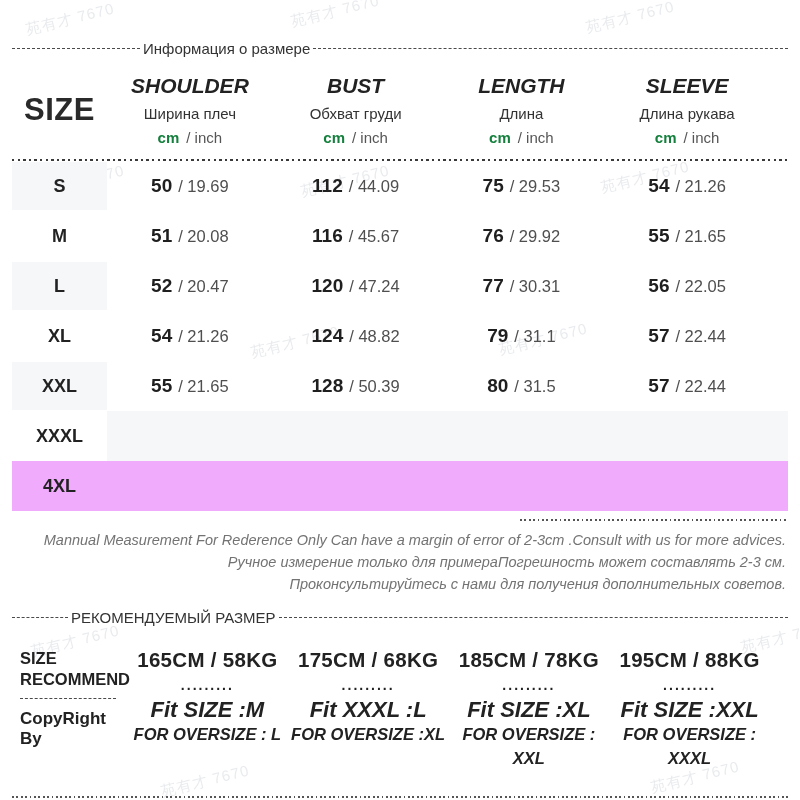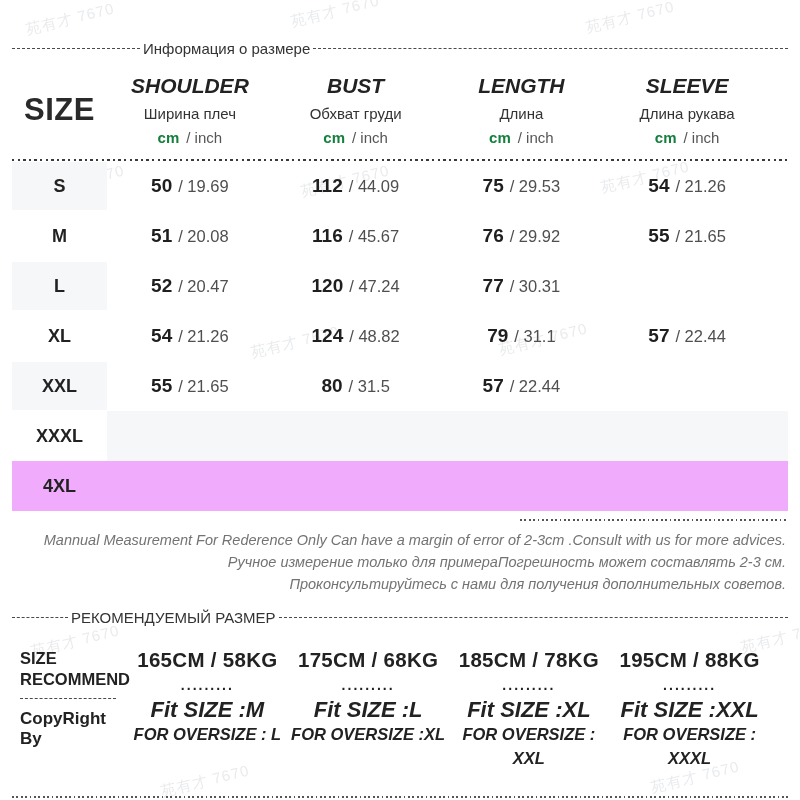--- a/index.html
+++ b/index.html
@@ -164,33 +164,35 @@
         <div class="val-cell"><span class="cm">116</span><span class="inch">/ 45.67</span></div>
         <div class="val-cell"><span class="cm">76</span><span class="inch">/ 29.92</span></div>
         <div class="val-cell"><span class="cm">55</span><span class="inch">/ 21.65</span></div>
       </div>
 
       <div class="t-row row-shade-label">
         <div class="label-cell">L</div>
         <div class="val-cell"><span class="cm">52</span><span class="inch">/ 20.47</span></div>
         <div class="val-cell"><span class="cm">120</span><span class="inch">/ 47.24</span></div>
         <div class="val-cell"><span class="cm">77</span><span class="inch">/ 30.31</span></div>
+        <div class="val-cell"><span class="cm">56</span><span class="inch">/ 22.05</span></div>
       </div>
 
       <div class="t-row">
         <div class="label-cell">XL</div>
         <div class="val-cell"><span class="cm">54</span><span class="inch">/ 21.26</span></div>
         <div class="val-cell"><span class="cm">124</span><span class="inch">/ 48.82</span></div>
         <div class="val-cell"><span class="cm">79</span><span class="inch">/ 31.1</span></div>
         <div class="val-cell"><span class="cm">57</span><span class="inch">/ 22.44</span></div>
       </div>
 
       <div class="t-row row-shade-label">
         <div class="label-cell">XXL</div>
         <div class="val-cell"><span class="cm">55</span><span class="inch">/ 21.65</span></div>
+        <div class="val-cell"><span class="cm">128</span><span class="inch">/ 50.39</span></div>
         <div class="val-cell"><span class="cm">80</span><span class="inch">/ 31.5</span></div>
         <div class="val-cell"><span class="cm">57</span><span class="inch">/ 22.44</span></div>
       </div>
 
       <div class="t-row row-shade-data">
         <div class="label-cell">XXXL</div>
         <div class="val-cell"><span class="cm"></span><span class="inch"></span></div>
         <div class="val-cell"><span class="cm"></span><span class="inch"></span></div>
         <div class="val-cell"><span class="cm"></span><span class="inch"></span></div>
         <div class="val-cell"><span class="cm"></span><span class="inch"></span></div>
@@ -231,21 +233,21 @@
       <div class="rec-col">
         <div class="hw">165CM  / 58KG</div>
         <div class="dots">.........</div>
         <div class="fit">Fit SIZE :M</div>
         <div class="ovs">FOR OVERSIZE  : L</div>
       </div>
 
       <div class="rec-col">
         <div class="hw">175CM  / 68KG</div>
         <div class="dots">.........</div>
-        <div class="fit">Fit SIZE :L</div>
+        <div class="fit">Fit XXXL :L</div>
         <div class="ovs">FOR OVERSIZE  :XL</div>
       </div>
 
       <div class="rec-col">
         <div class="hw">185CM  / 78KG</div>
         <div class="dots">.........</div>
         <div class="fit">Fit SIZE :XL</div>
         <div class="ovs">FOR OVERSIZE  : XXL</div>
       </div>
 

